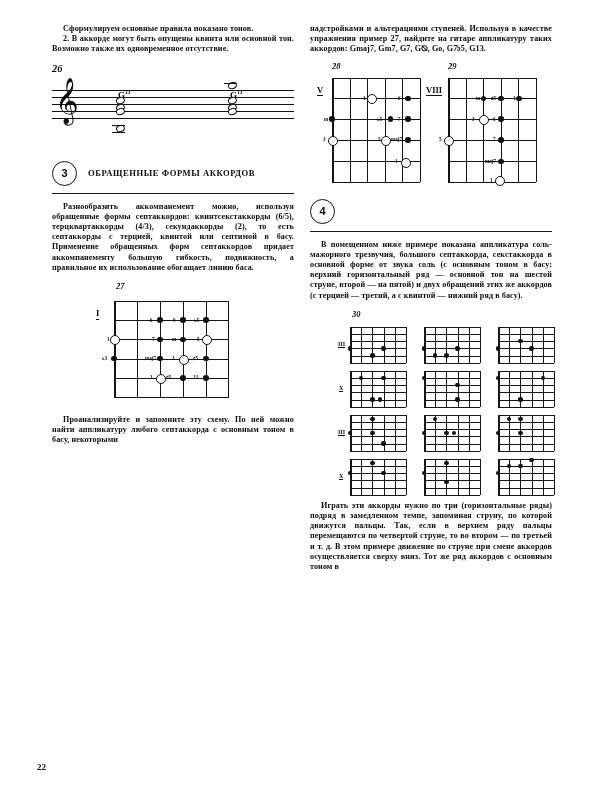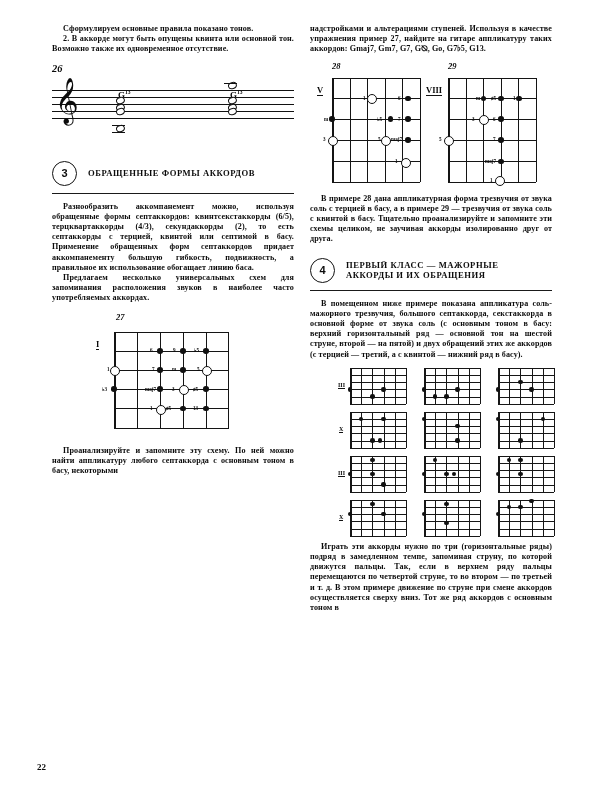--- a/index.html
+++ b/index.html
@@ -193,21 +193,20 @@
         </div>
       </div>
 
       <div class="section-head">
         <div class="sec-num">3</div>
         <div class="sec-title">ОБРАЩЕННЫЕ ФОРМЫ АККОРДОВ</div>
       </div>
       <hr class="rule">
 
       <p class="body">Разнообразить аккомпанемент можно, используя обращенные формы септаккордов: квинтсекстаккорды (6/5), терцквартаккорды (4/3), секундаккорды (2), то есть септаккорды с терцией, квинтой или септимой в басу. Применение обращенных форм септаккордов придает аккомпанементу большую гибкость, подвижность, а правильное их использование обогащает линию баса.</p>
-      <p class="body">Предлагаем несколько универсальных схем для запоминания расположения звуков в наиболее часто употребляемых аккордах.</p>
 
       <div class="exlabel" style="margin-left:64px;">27</div>
       <div class="fb" style="height:116px;">
         <div class="roman" style="left:44px;top:16px;">I</div>
 
         <div class="nut" style="left:62px;top:8px;height:96px;"></div>
         <div class="vline" style="left:85px;top:8px;height:96px;"></div>
         <div class="vline" style="left:108px;top:8px;height:96px;"></div>
         <div class="vline" style="left:131px;top:8px;height:96px;"></div>
         <div class="vline" style="left:154px;top:8px;height:96px;"></div>
@@ -333,33 +332,29 @@
         <div class="deg" style="left:183px;top:63.8px;">7</div>
         <div class="dot" style="left:188.4px;top:63.6px;"></div>
 
         <div class="deg" style="left:175px;top:85.4px;">maj7</div>
         <div class="dot" style="left:188.4px;top:85.2px;"></div>
 
         <div class="deg" style="left:180px;top:104px;">1</div>
         <div class="ring" style="left:185px;top:102.6px;"></div>
       </div>
 
-      <p class="body" style="margin-top:8px;">В примере 28 дана аппликатурная форма трезвучия от звука соль с терцией в басу, а в примере 29 — трезвучия от звука соль с квинтой в басу. Тщательно проанализируйте и запомните эти схемы целиком, не заучивая аккорды изолированно друг от друга.</p>
 
       <div class="section-head">
         <div class="sec-num">4</div>
-        <div class="sec-title">
-          <div>ПЕРВЫЙ КЛАСС — МАЖОРНЫЕ</div>
-          <div>АККОРДЫ И ИХ ОБРАЩЕНИЯ</div>
-        </div>
       </div>
       <hr class="rule">
 
       <p class="body">В помещенном ниже примере показана аппликатура соль-мажорного трезвучия, большого септаккорда, секстаккорда в основной форме от звука соль (с основным тоном в басу: верхний горизонтальный ряд — основной тон на шестой струне, второй — на пятой) и двух обращений этих же аккордов (с терцией — третий, а с квинтой — нижний ряд в басу).</p>
 
+      <div class="exlabel" style="margin-left:42px;">30</div>
       <div class="minigrid" style="height:172px;">
 
         <div class="rowlab" style="left:28px;top:18px;">III</div>
         <div class="rowlab" style="left:29px;top:62px;">X</div>
         <div class="rowlab" style="left:28px;top:106px;">III</div>
         <div class="rowlab" style="left:29px;top:150px;">X</div>
 
         <div class="mini" style="left:40px;top:4px;width:56px;height:36px;">
           <div class="nut" style="left:0;top:0;height:36px;"></div>
           <div class="v" style="left:11.2px;top:0;height:36px;"></div>

